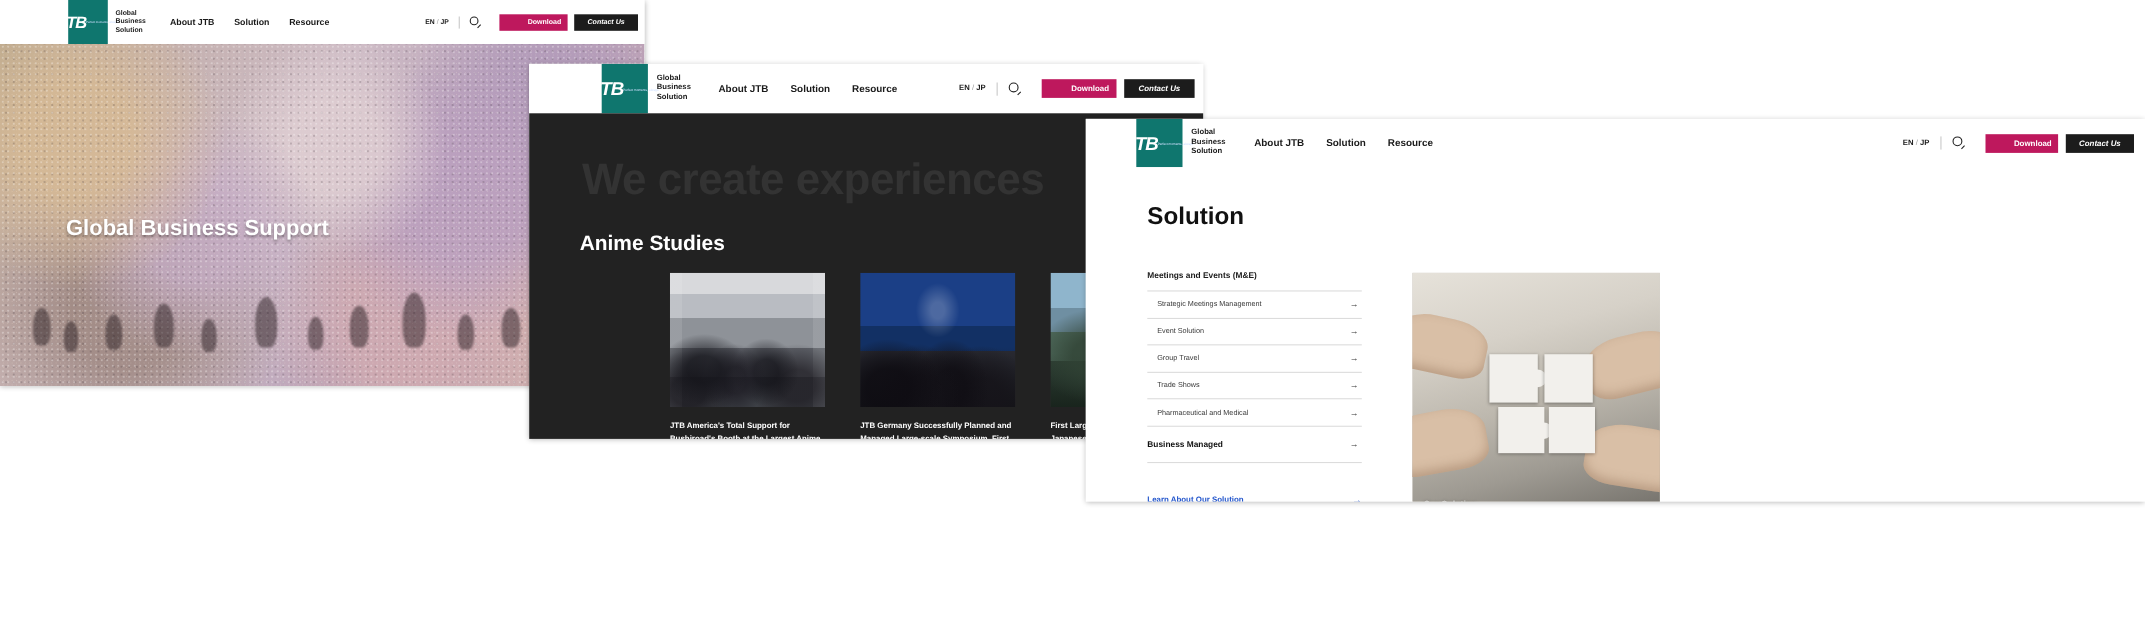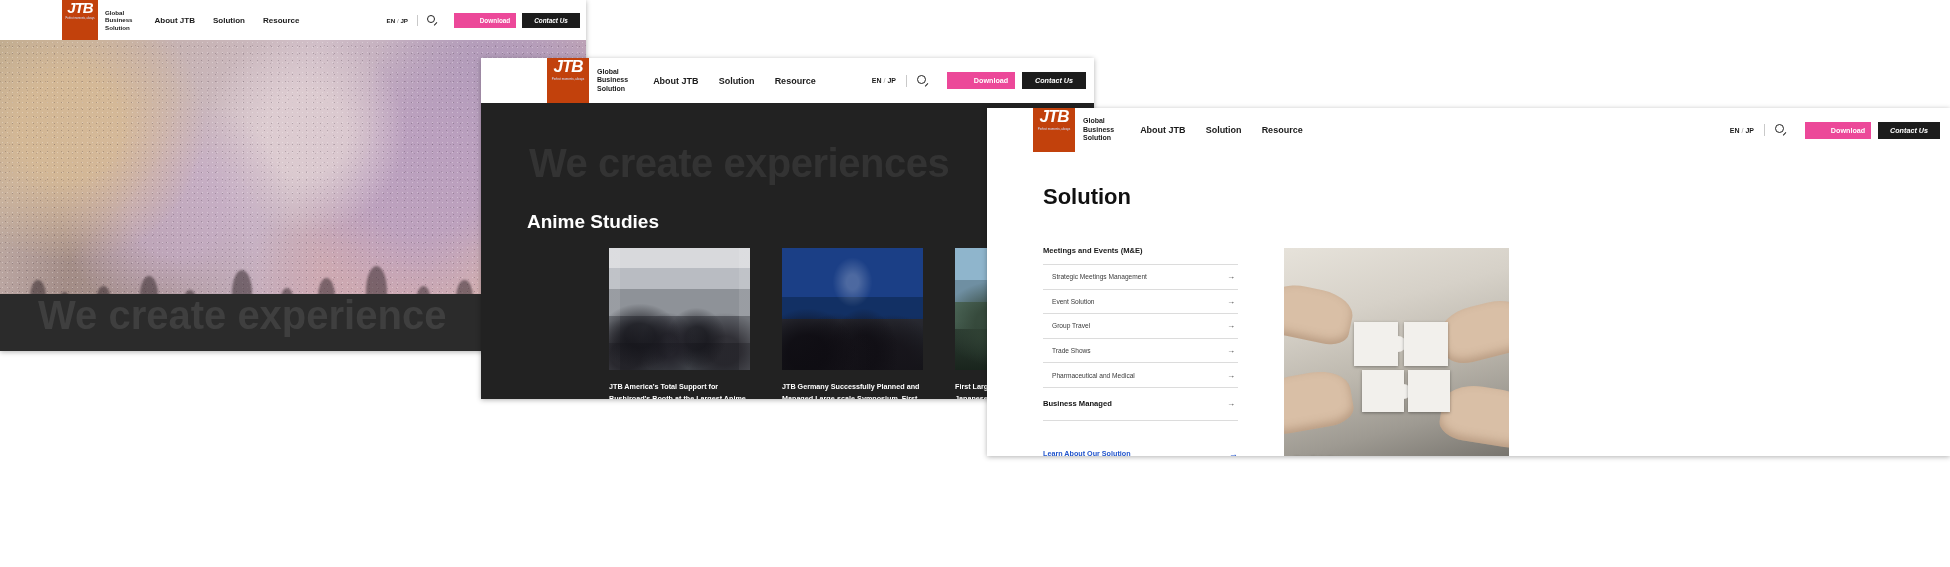--- a/index.html
+++ b/index.html
@@ -10,38 +10,38 @@
     overflow: hidden;
   }
   .stage { position: relative; width: 1950px; height: 567px; background:#fff; }
 
   
   .window { position: absolute; background:#fff; overflow: hidden;
             box-shadow: 0 1px 5px rgba(0,0,0,.30); }
 
   
   .site-header { display:flex; align-items:stretch; background:#fff; position:relative; }
-  .logo-tile { background:#c2410c; display:flex; flex-direction:column;
-               align-items:center; justify-content:flex-start; color:#fff; }
+  .logo-tile { background:#0f766e; display:flex; flex-direction:row;
+               align-items:center; justify-content:center; color:#fff; }
   .logo-mark { font-weight:bold; font-style:italic; letter-spacing:-1px; color:#fff; line-height:1; }
   .logo-sub { color:#cfe0ff; line-height:1; white-space:nowrap; }
   .brand-lines { display:flex; flex-direction:column; justify-content:center;
                  color:#1a1a1a; font-weight:bold; line-height:1.22; }
   .nav { display:flex; align-items:center; }
   .nav a { color:#1a1a1a; font-weight:bold; text-decoration:none; white-space:nowrap; }
   .hdr-right { margin-left:auto; display:flex; align-items:center; }
   .lang { color:#1a1a1a; font-weight:bold; white-space:nowrap; }
   .lang .sep { color:#9a9a9a; font-weight:normal; }
   .divider-v { background:#c9c9c9; }
   .search-ico { display:inline-block; position:relative; }
   .search-ico .ring { position:absolute; border:1.4px solid #222; border-radius:50%; left:0; top:0; }
   .search-ico .stem { position:absolute; background:#222; transform:rotate(45deg); }
   .btn { display:inline-flex; align-items:center; justify-content:center;
          color:#fff; font-weight:bold; white-space:nowrap; border:none; }
-  .btn-download { background:#ec4899;padding-left:20px; }
+  .btn-download { background:#be185d;padding-left:20px; }
   .btn-contact  { background:#1c1c1c;font-style:italic; }
 
   
   #win1 { left:0px; top:0px; width:586px; height:351px; }
   #win1 .site-header { height:40px; padding-right:6px; }
   #win1 .logo-tile { width:36px; margin-left:62px; }
   #win1 .logo-mark { font-size:15px; }
   #win1 .logo-sub { font-size:2.6px; margin-top:3px; }
   #win1 .brand-lines { font-size:6.2px; margin-left:7px; }
   #win1 .nav { gap:18px; margin-left:22px; font-size:8px; }
@@ -243,25 +243,23 @@
         <span style="left:183px; top:250px; width:14px; height:30px;"></span>
         <span style="left:232px; top:230px; width:20px; height:46px;"></span>
         <span style="left:280px; top:248px; width:14px; height:30px;"></span>
         <span style="left:318px; top:238px; width:17px; height:38px;"></span>
         <span style="left:366px; top:226px; width:21px; height:50px;"></span>
         <span style="left:416px; top:246px; width:15px; height:32px;"></span>
         <span style="left:456px; top:240px; width:17px; height:36px;"></span>
         <span style="left:515px; top:250px; width:14px; height:28px;"></span>
       </div>
       <div class="hero-copy" style="left:60px; top:155px; font-size:20px;">
-      </div>
-
-      <div class="darkband" style="height:57px;">
-        <div class="ghost" style="left:38px; top:-1px; font-size:40px;">We create experience</div>
-      </div>
+        <div>Global Business Support</div>
+      </div>
+
     </div>
   </div>
 
   <div class="window" id="win2">
 
     <div class="site-header">
       <div class="logo-tile">
         <div class="logo-mark">JTB</div>
         <div class="logo-sub">Perfect moments, always</div>
       </div>

